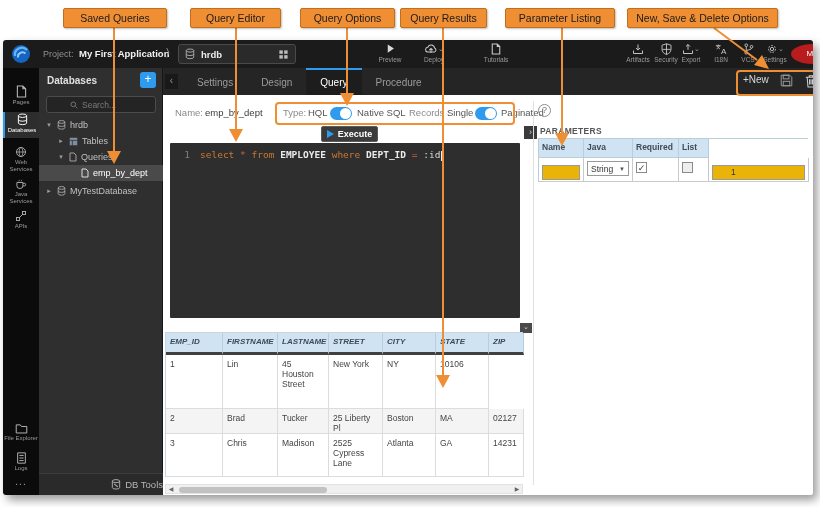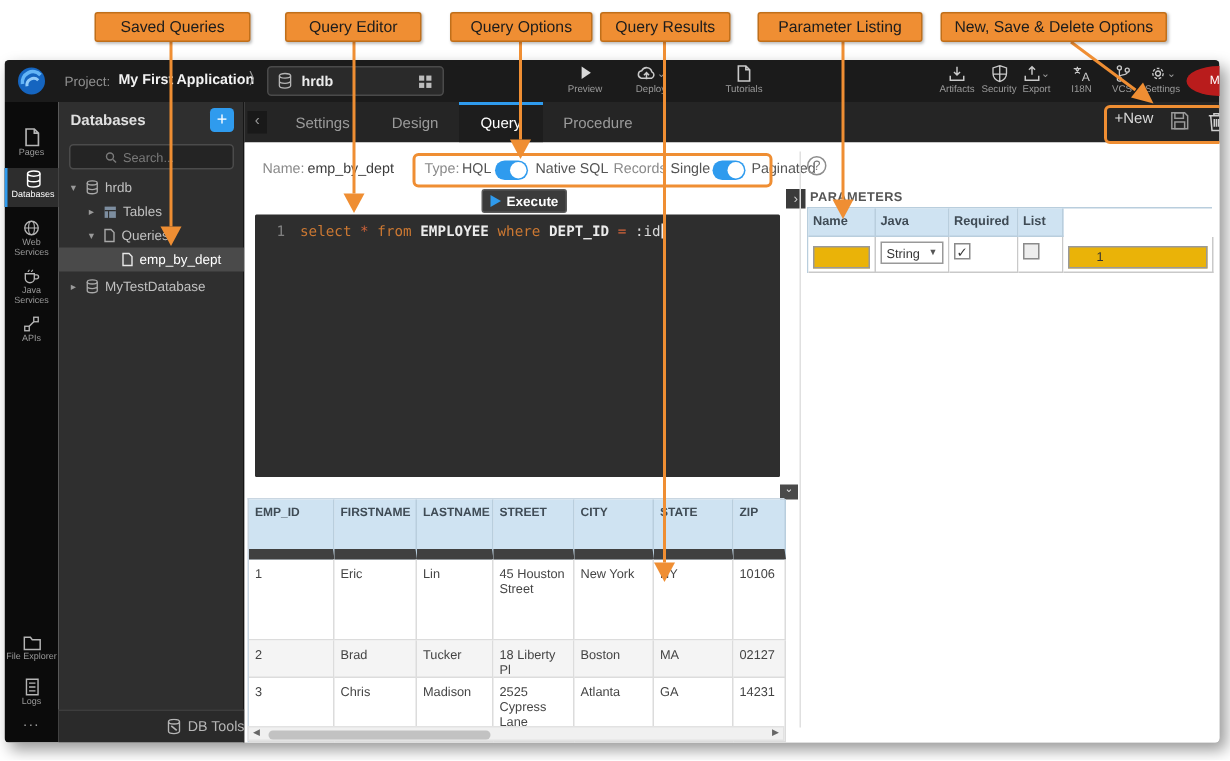--- a/index.html
+++ b/index.html
@@ -88,21 +88,21 @@
   .editor .code { position:absolute; left:30px; top:6px; white-space:pre; }
   .kw { color:#cc7832; } .op { color:#d1633a; } .ident { color:#ebebeb; font-weight:bold; } .plain { color:#d8d8d8; }
   .cursor { display:inline-block; width:1px; height:10px; background:#eee; vertical-align:middle; margin-left:1px; }
   .editor-collapse { position:absolute; left:357px; top:228px; width:12px; height:10px; background:#4a4a4a; color:#ddd;
                      font-size:7px; line-height:8px; text-align:center; cursor:pointer; }
 
   
   .rtable { position:absolute; left:2px; top:237px; width:358px; border-left:1px solid #c9d6e1; border-top:1px solid #c9d6e1; font-size:8.5px; }
   .rrow { display:grid; grid-template-columns:57px 55px 51px 54px 53px 53px 35px; }
   .rrow > div { border-right:1px solid #dcdcdc; border-bottom:1px solid #dcdcdc; padding:4px 4px; color:#444; overflow:hidden; }
-  .rhead > div { background:#cfe3f2; font-weight:bold; font-size:8px; color:#3f4b55; border-right:1px solid #b9cedd; border-bottom:7px solid #404040; height:40px; }
+  .rhead > div { background:#cfe3f2; font-weight:bold; font-size:8px; color:#3f4b55; border-right:1px solid #b9cedd; border-bottom:3px solid #404040; height:22px;font-style:italic; }
   .r1 > div { height:54px; } .r2 > div { height:25px; background:#f4f4f4; } .r3 > div { height:43px; }
   .hscroll { position:absolute; left:2px; top:389px; width:358px; height:10px; background:#f0f0f0; border:1px solid #e2e2e2; }
   .hscroll .arrow { position:absolute; top:0; width:10px; height:8px; color:#666; font-size:6px; line-height:8px; text-align:center; cursor:pointer; }
   .hscroll .thumb { position:absolute; left:13px; top:1.5px; width:148px; height:6px; background:#c2c2c2; border-radius:3px; cursor:pointer; }
 
   
   .pdivider { position:absolute; left:370px; top:6px; width:1px; height:384px; background:#e0e0e0; }
   .ptitle { position:absolute; left:377px; top:31px; font-size:8.5px; font-weight:bold; color:#555; letter-spacing:.3px; }
   .ptable { position:absolute; left:375px; top:43px; width:270px; border-left:1px solid #b9cedd; border-top:1px solid #b9cedd; }
   .prow { display:grid; grid-template-columns:45px 49px 46px 30px 100px; }
@@ -450,32 +450,31 @@
           <div>EMP_ID</div>
           <div>FIRSTNAME</div>
           <div>LASTNAME</div>
           <div>STREET</div>
           <div>CITY</div>
           <div>STATE</div>
           <div>ZIP</div>
         </div>
         <div class="rrow r1">
           <div>1</div>
-            <div>Eric</div>
           <div>Lin</div>
             <div>45 Houston Street</div>
           <div>New York</div>
             <div>NY</div>
           <div>10106</div>
         </div>
         <div class="rrow r2">
           <div>2</div>
             <div>Brad</div>
           <div>Tucker</div>
-            <div>18 Liberty Pl</div>
+            <div>25 Liberty Pl</div>
           <div>Boston</div>
             <div>MA</div>
           <div>02127</div>
         </div>
         <div class="rrow r3">
           <div>3</div>
             <div>Chris</div>
           <div>Madison</div>
             <div>2525 Cypress Lane</div>
           <div>Atlanta</div>

